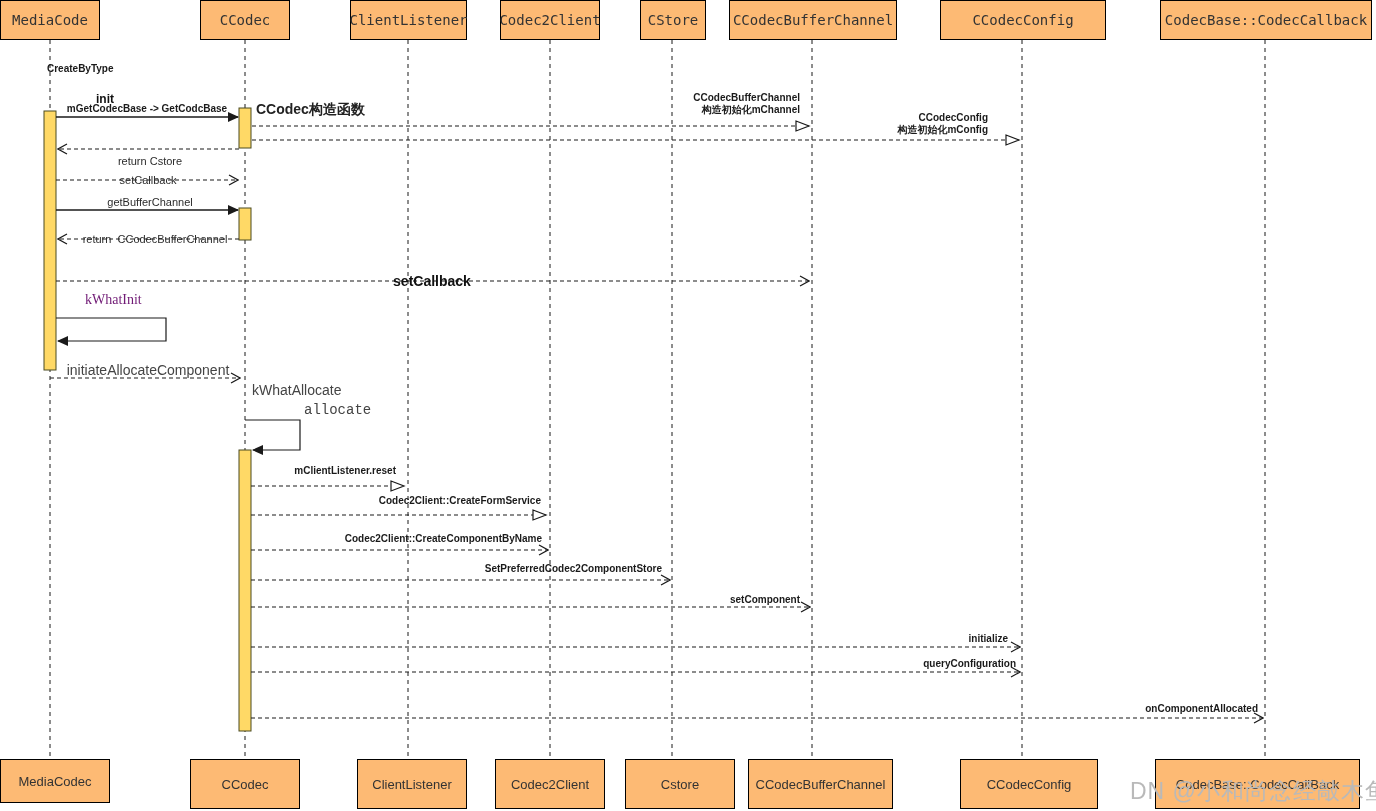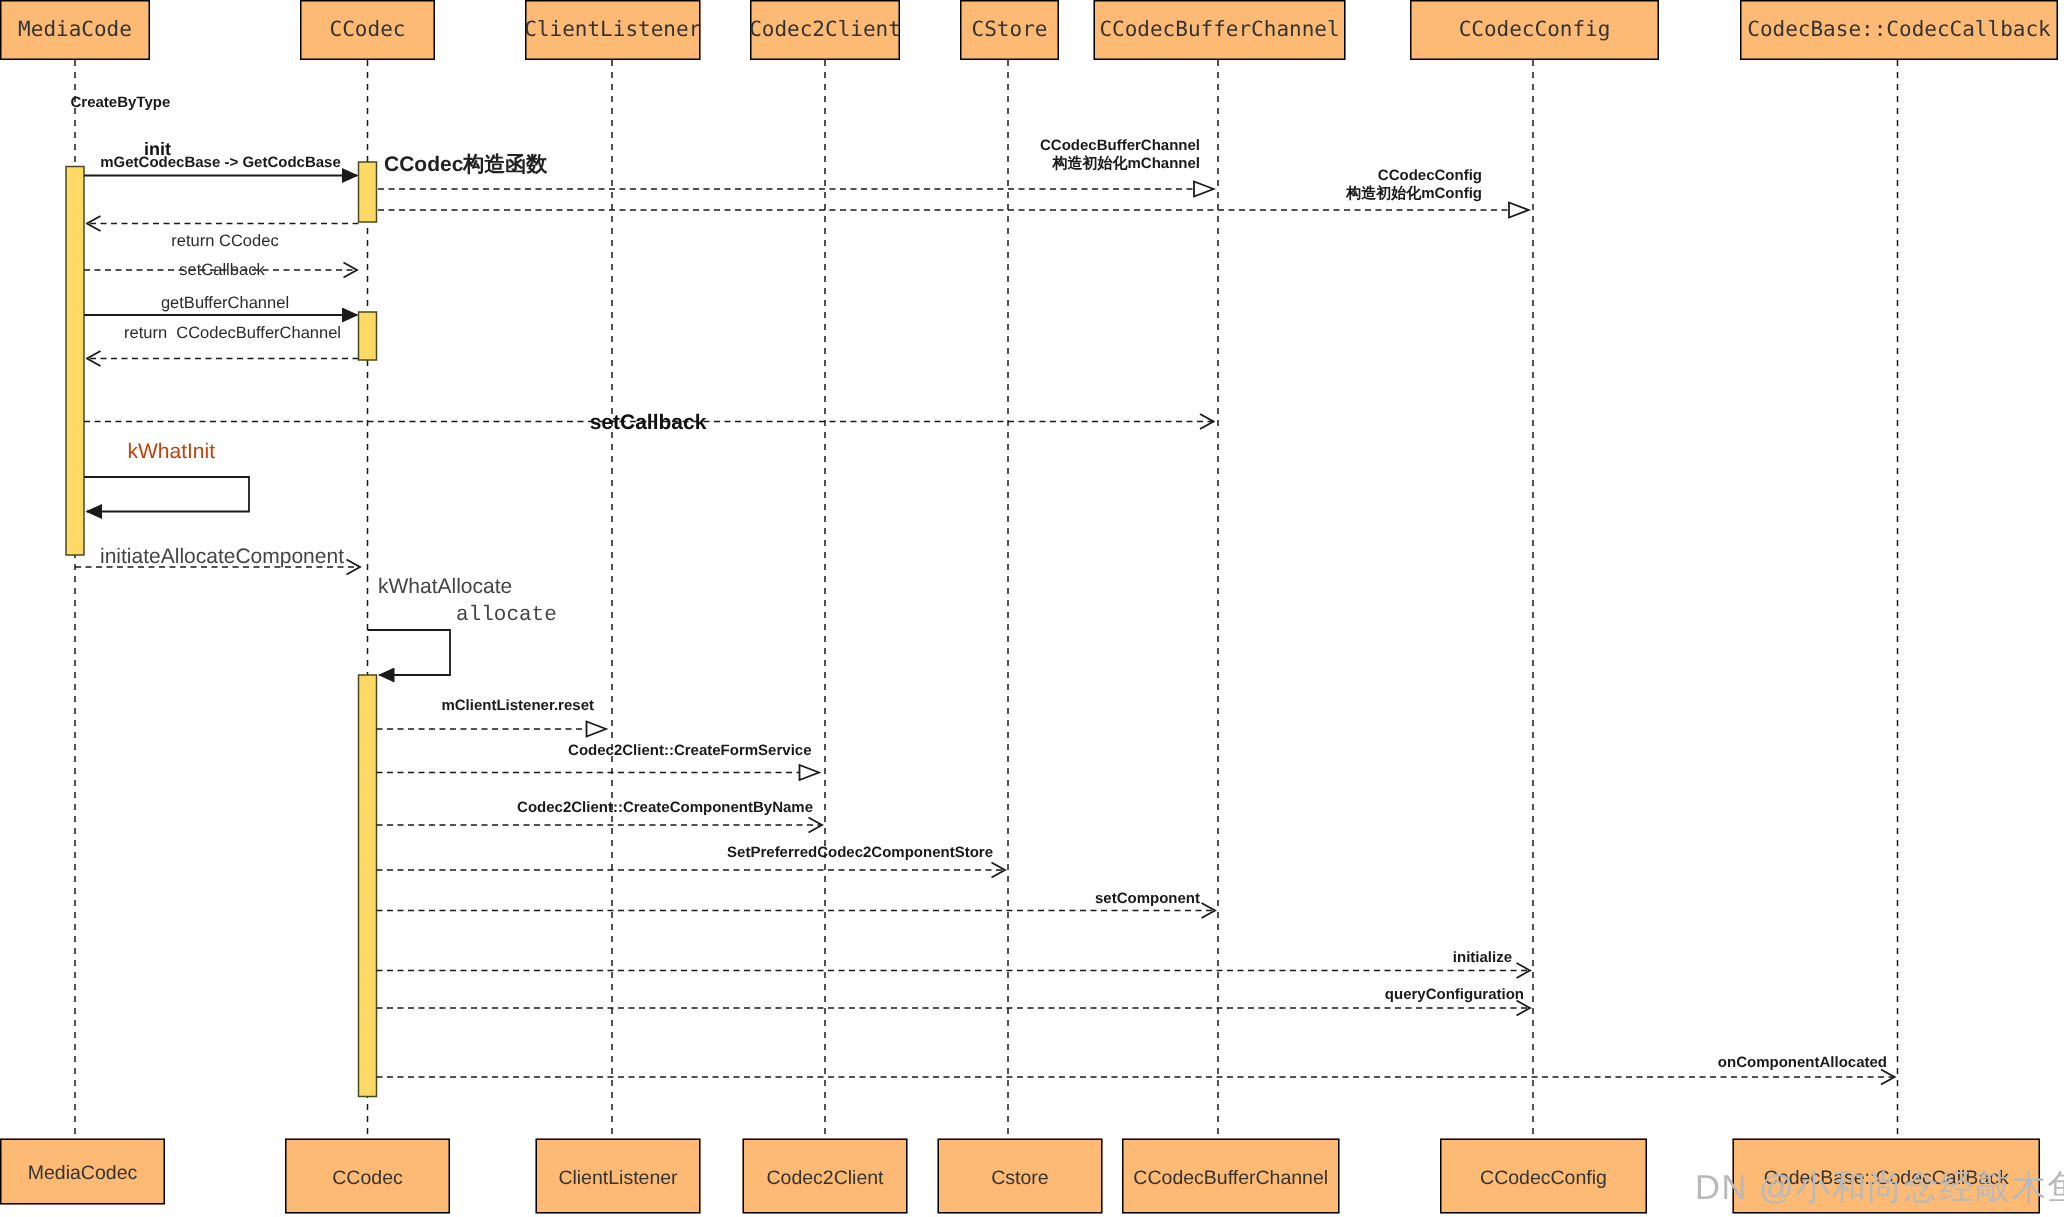--- a/index.html
+++ b/index.html
@@ -17,22 +17,22 @@
   .box.bottom{font-size:13px;}
   .lbl{position:absolute;white-space:pre;color:#1a1a1a;z-index:3;
        font-family:"Liberation Sans",sans-serif;}
   .tiny-bold{font-size:10px;font-weight:700;}
   .two-line{text-align:right;line-height:12px;}
   .small{font-size:11px;color:#2b2b2b;}
   .mid{font-size:14px;color:#444;}
   .big-bold{font-size:14px;font-weight:700;color:#111;}
   .construct{font-size:14px;font-weight:700;color:#222;}
   .init-lbl{font-size:12px;font-weight:700;color:#111;margin-left:48px;}
-  .mono-lbl{font-family:Liberation Sans, sans-serif;
-            font-size:14px;color:#c2410c;text-align:right;}
+  .mono-lbl{font-family:Liberation Serif, serif;
+            font-size:14px;color:#701a75;text-align:right;}
   .watermark{position:absolute;font-size:23px;color:#b9b9b9;z-index:6;
              white-space:nowrap;letter-spacing:1px;}
 </style>
 </head>
 <body>
 
 <div id="canvas">
   <svg id="svg-layer" width="1376" height="811">
     <defs>
       <marker id="mFilled" markerWidth="11" markerHeight="10" refX="10" refY="5" orient="auto" markerUnits="userSpaceOnUse">
@@ -89,24 +89,24 @@
     <div class="box bottom" style="left: 625px; top: 759px; width: 110px; height: 50px;">Cstore</div>
     <div class="box top" style="left: 729px; top: 0px; width: 168px; height: 40px;">CCodecBufferChannel</div>
     <div class="box bottom" style="left: 748px; top: 759px; width: 145px; height: 50px;">CCodecBufferChannel</div>
     <div class="box top" style="left: 940px; top: 0px; width: 166px; height: 40px;">CCodecConfig</div>
     <div class="box bottom" style="left: 960px; top: 759px; width: 138px; height: 50px;">CCodecConfig</div>
     <div class="box top" style="left: 1160px; top: 0px; width: 212px; height: 40px;">CodecBase::CodecCallback</div>
     <div class="box bottom" style="left: 1155px; top: 759px; width: 205px; height: 50px;">CodecBase::CodecCallBack</div>
     <div class="lbl tiny-bold" style="top: 103px; left: 147px; transform: translateX(-50%);">mGetCodecBase -&gt; GetCodcBase</div>
     <div class="lbl tiny-bold two-line" style="top: 92px; right: 576px;"><div>CCodecBufferChannel</div><div>构造初始化mChannel</div></div>
     <div class="lbl tiny-bold two-line" style="top: 112px; right: 388px;"><div>CCodecConfig</div><div>构造初始化mConfig</div></div>
-    <div class="lbl small" style="top: 155px; left: 150px; transform: translateX(-50%);">return CCodec</div>
+    <div class="lbl small" style="top: 155px; left: 150px; transform: translateX(-50%);">return Cstore</div>
     <div class="lbl small" style="top: 174px; left: 148px; transform: translateX(-50%);">setCallback</div>
     <div class="lbl small" style="top: 196px; left: 150px; transform: translateX(-50%);">getBufferChannel</div>
-    <div class="lbl small" style="top: 216px; left: 155px; transform: translateX(-50%);">return  CCodecBufferChannel</div>
+    <div class="lbl small" style="top: 233px; left: 155px; transform: translateX(-50%);">return  CCodecBufferChannel</div>
     <div class="lbl big-bold" style="top: 273px; left: 432px; transform: translateX(-50%);">setCallback</div>
     <div class="lbl mid" style="top: 362px; left: 148px; transform: translateX(-50%);">initiateAllocateComponent</div>
     <div class="lbl tiny-bold" style="top: 465px; right: 980px;">mClientListener.reset</div>
     <div class="lbl tiny-bold" style="top: 495px; right: 835px;">Codec2Client::CreateFormService</div>
     <div class="lbl tiny-bold" style="top: 533px; right: 834px;">Codec2Client::CreateComponentByName</div>
     <div class="lbl tiny-bold" style="top: 563px; right: 714px;">SetPreferredCodec2ComponentStore</div>
     <div class="lbl tiny-bold" style="top: 594px; right: 576px;">setComponent</div>
     <div class="lbl tiny-bold" style="top: 633px; right: 368px;">initialize</div>
     <div class="lbl tiny-bold" style="top: 658px; right: 360px;">queryConfiguration</div>
     <div class="lbl tiny-bold" style="top: 703px; right: 118px;">onComponentAllocated</div>

